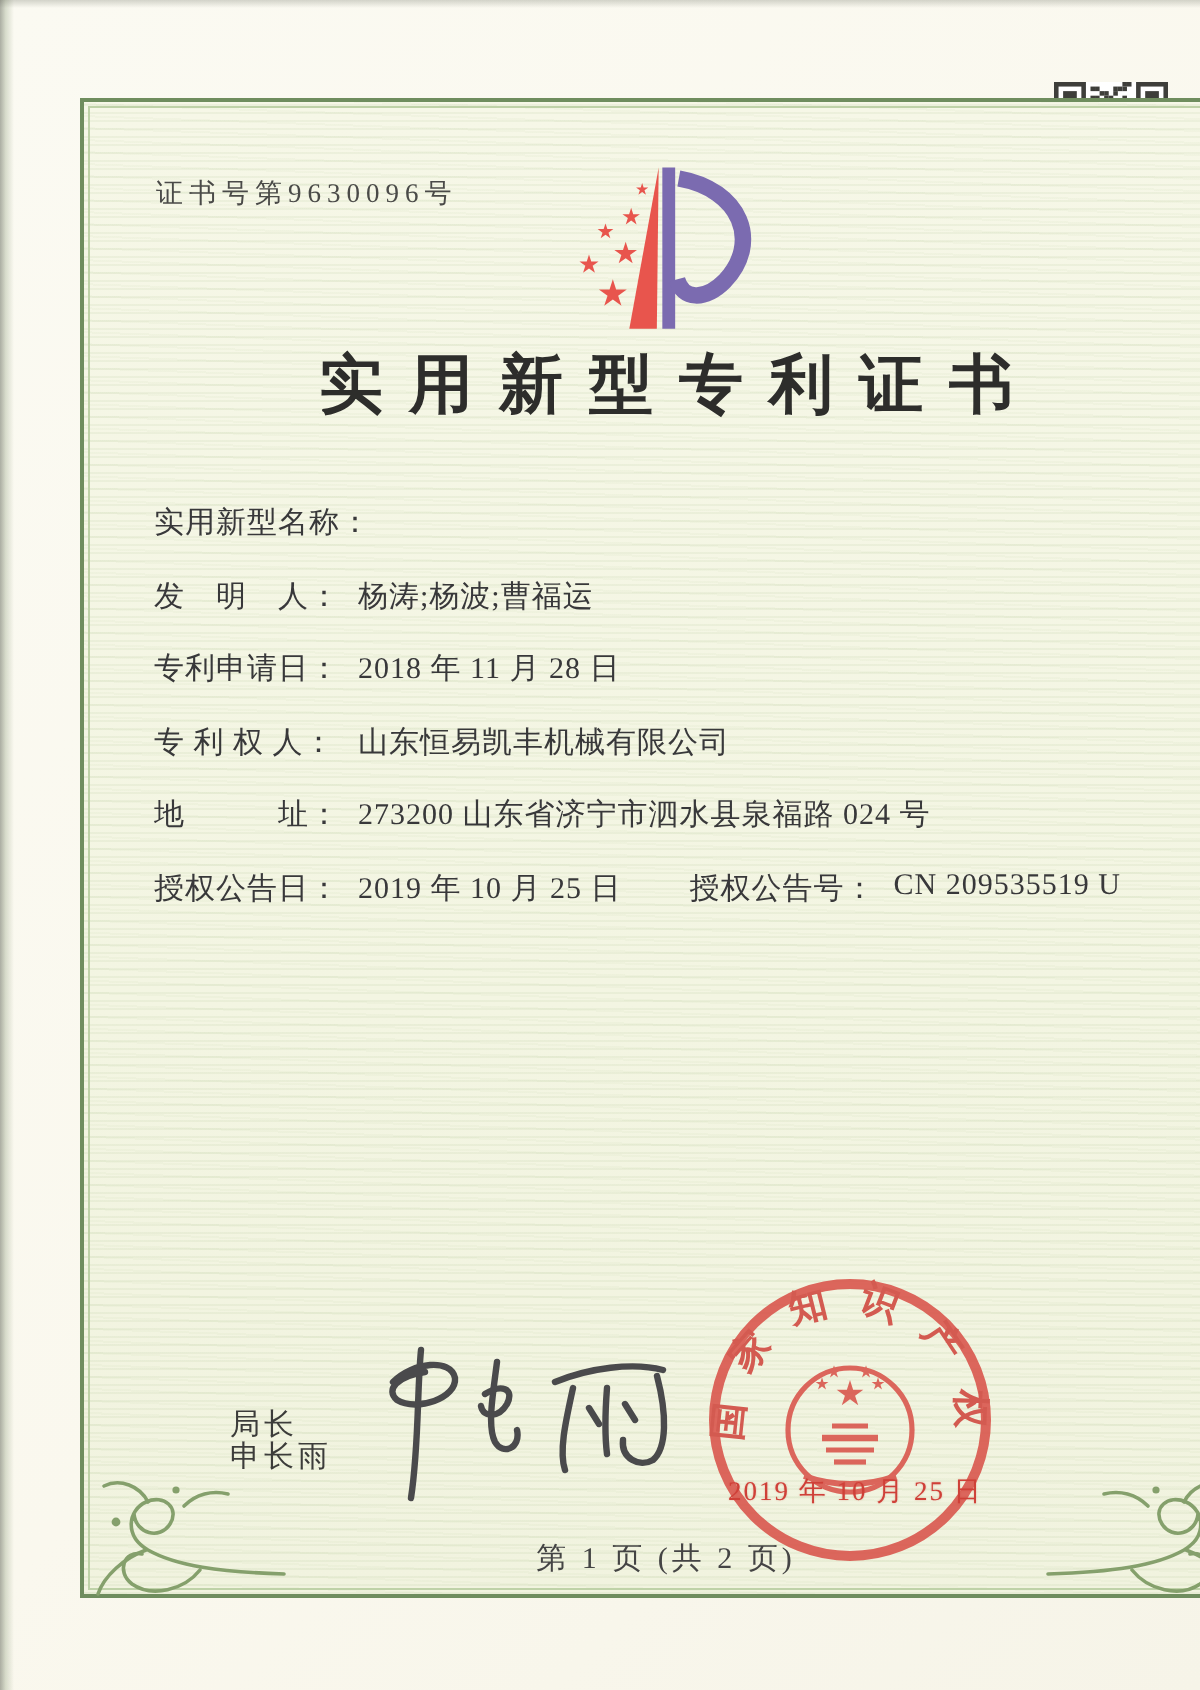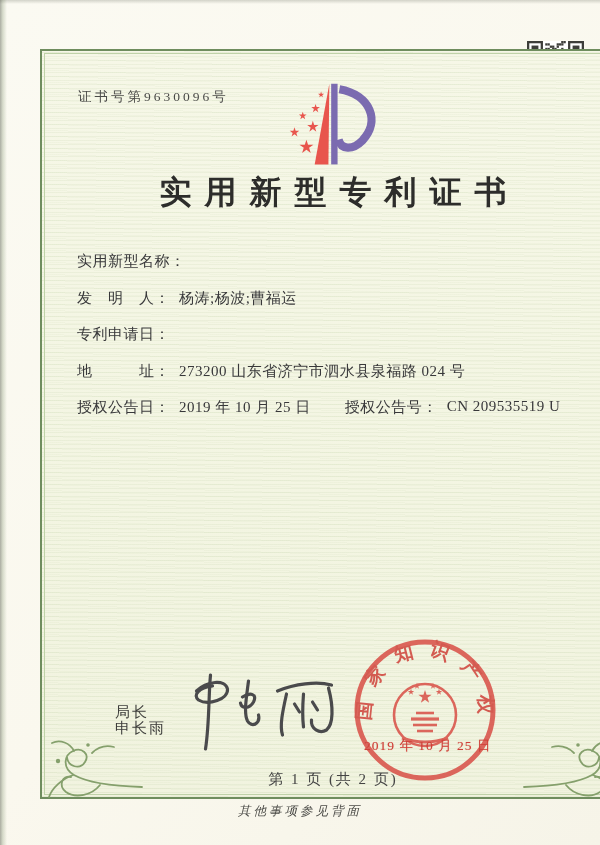--- a/index.html
+++ b/index.html
@@ -303,20 +303,25 @@
     <div class="fields">
       <div class="row">
         <span class="lab">实用新型名称：</span>
       </div>
       <div class="row">
         <span class="lab">发　明　人：</span>
         <span class="val">杨涛;杨波;曹福运</span>
       </div>
       <div class="row">
         <span class="lab">专利申请日：</span>
+        <span class="val">2018 年 11 月 28 日</span>
+      </div>
+      <div class="row">
+        <span class="lab">专 利 权 人：</span>
+        <span class="val">山东恒易凯丰机械有限公司</span>
       </div>
       <div class="row">
         <span class="lab">地　　　址：</span>
         <span class="val">273200 山东省济宁市泗水县泉福路 024 号</span>
       </div>
       <div class="row grant">
         <span class="lab">授权公告日：</span>
         <span class="val">2019 年 10 月 25 日</span>
         <span class="lab lab2">授权公告号：</span>
         <span class="val">CN 209535519 U</span>
@@ -390,14 +395,13 @@
         <path d="M60,52 C52,62 36,66 26,59 C18,53 22,42 31,44"></path>
         <path d="M33,42 C22,46 12,55 9,64"></path>
         <path d="M34,18 C30,10 20,6 12,10"></path>
         <circle cx="18" cy="28" r="2.2" fill="#85a06c" stroke="none"></circle>
         <circle cx="48" cy="12" r="1.8" fill="#85a06c" stroke="none"></circle>
         <path d="M52,20 C58,14 66,12 74,14"></path>
       </g>
     </svg>
   </div>
 
-  <div class="back-note">其他事项参见背面</div>
 </div>
 
 </body></html>

